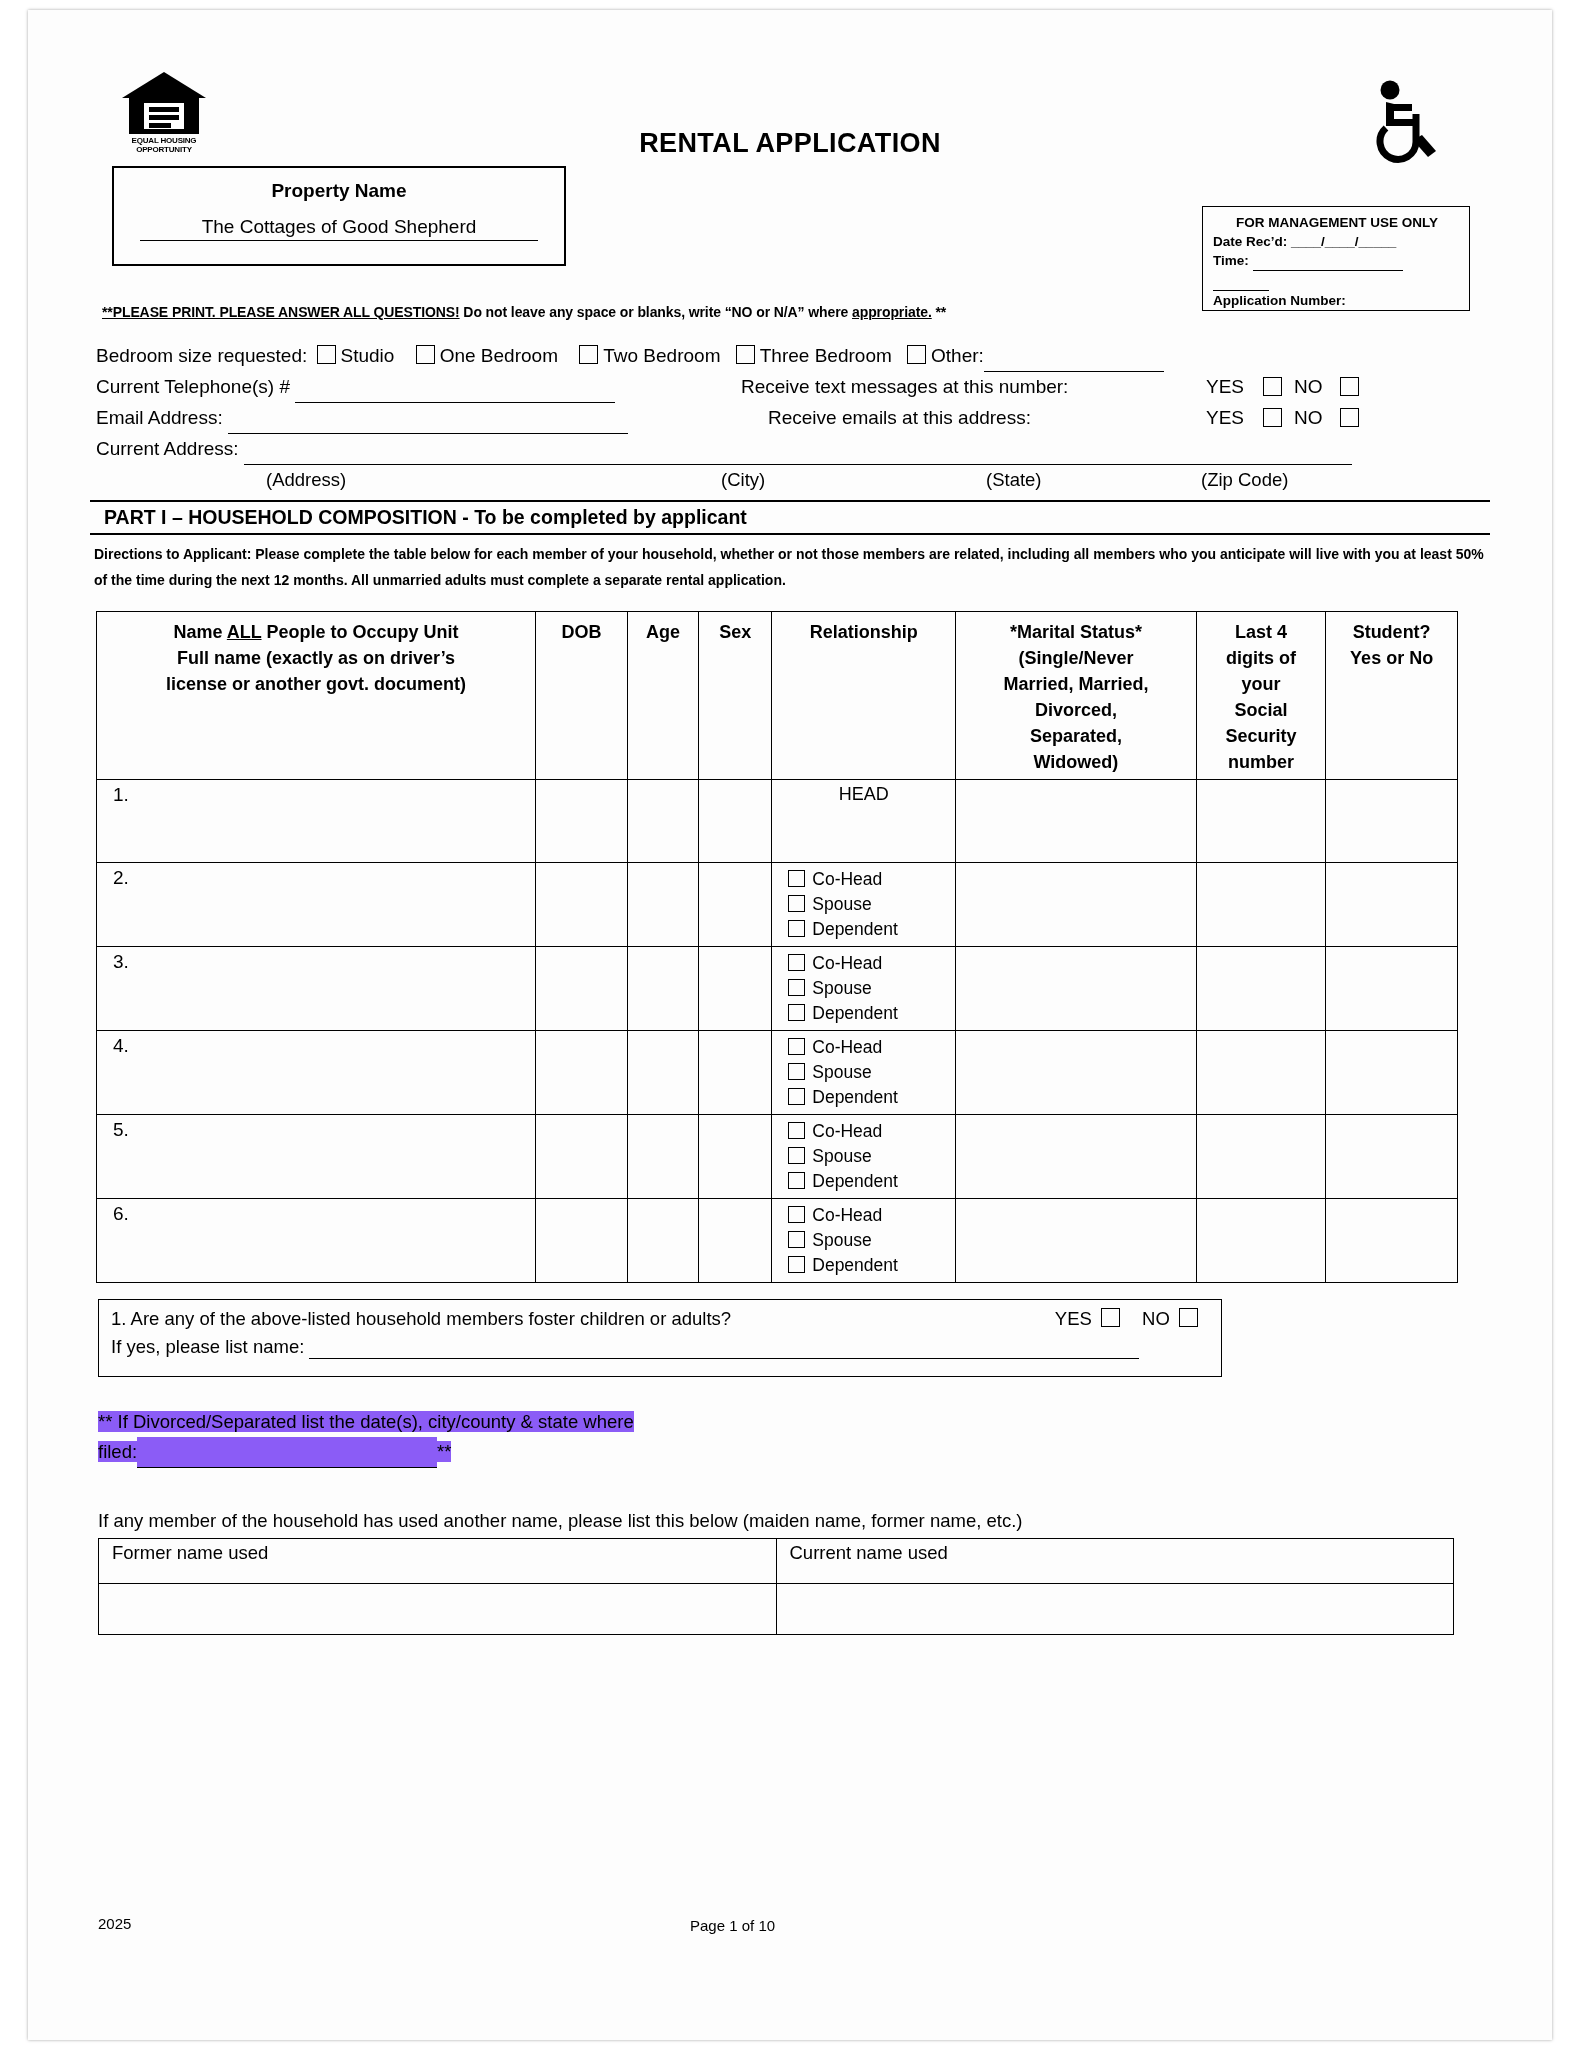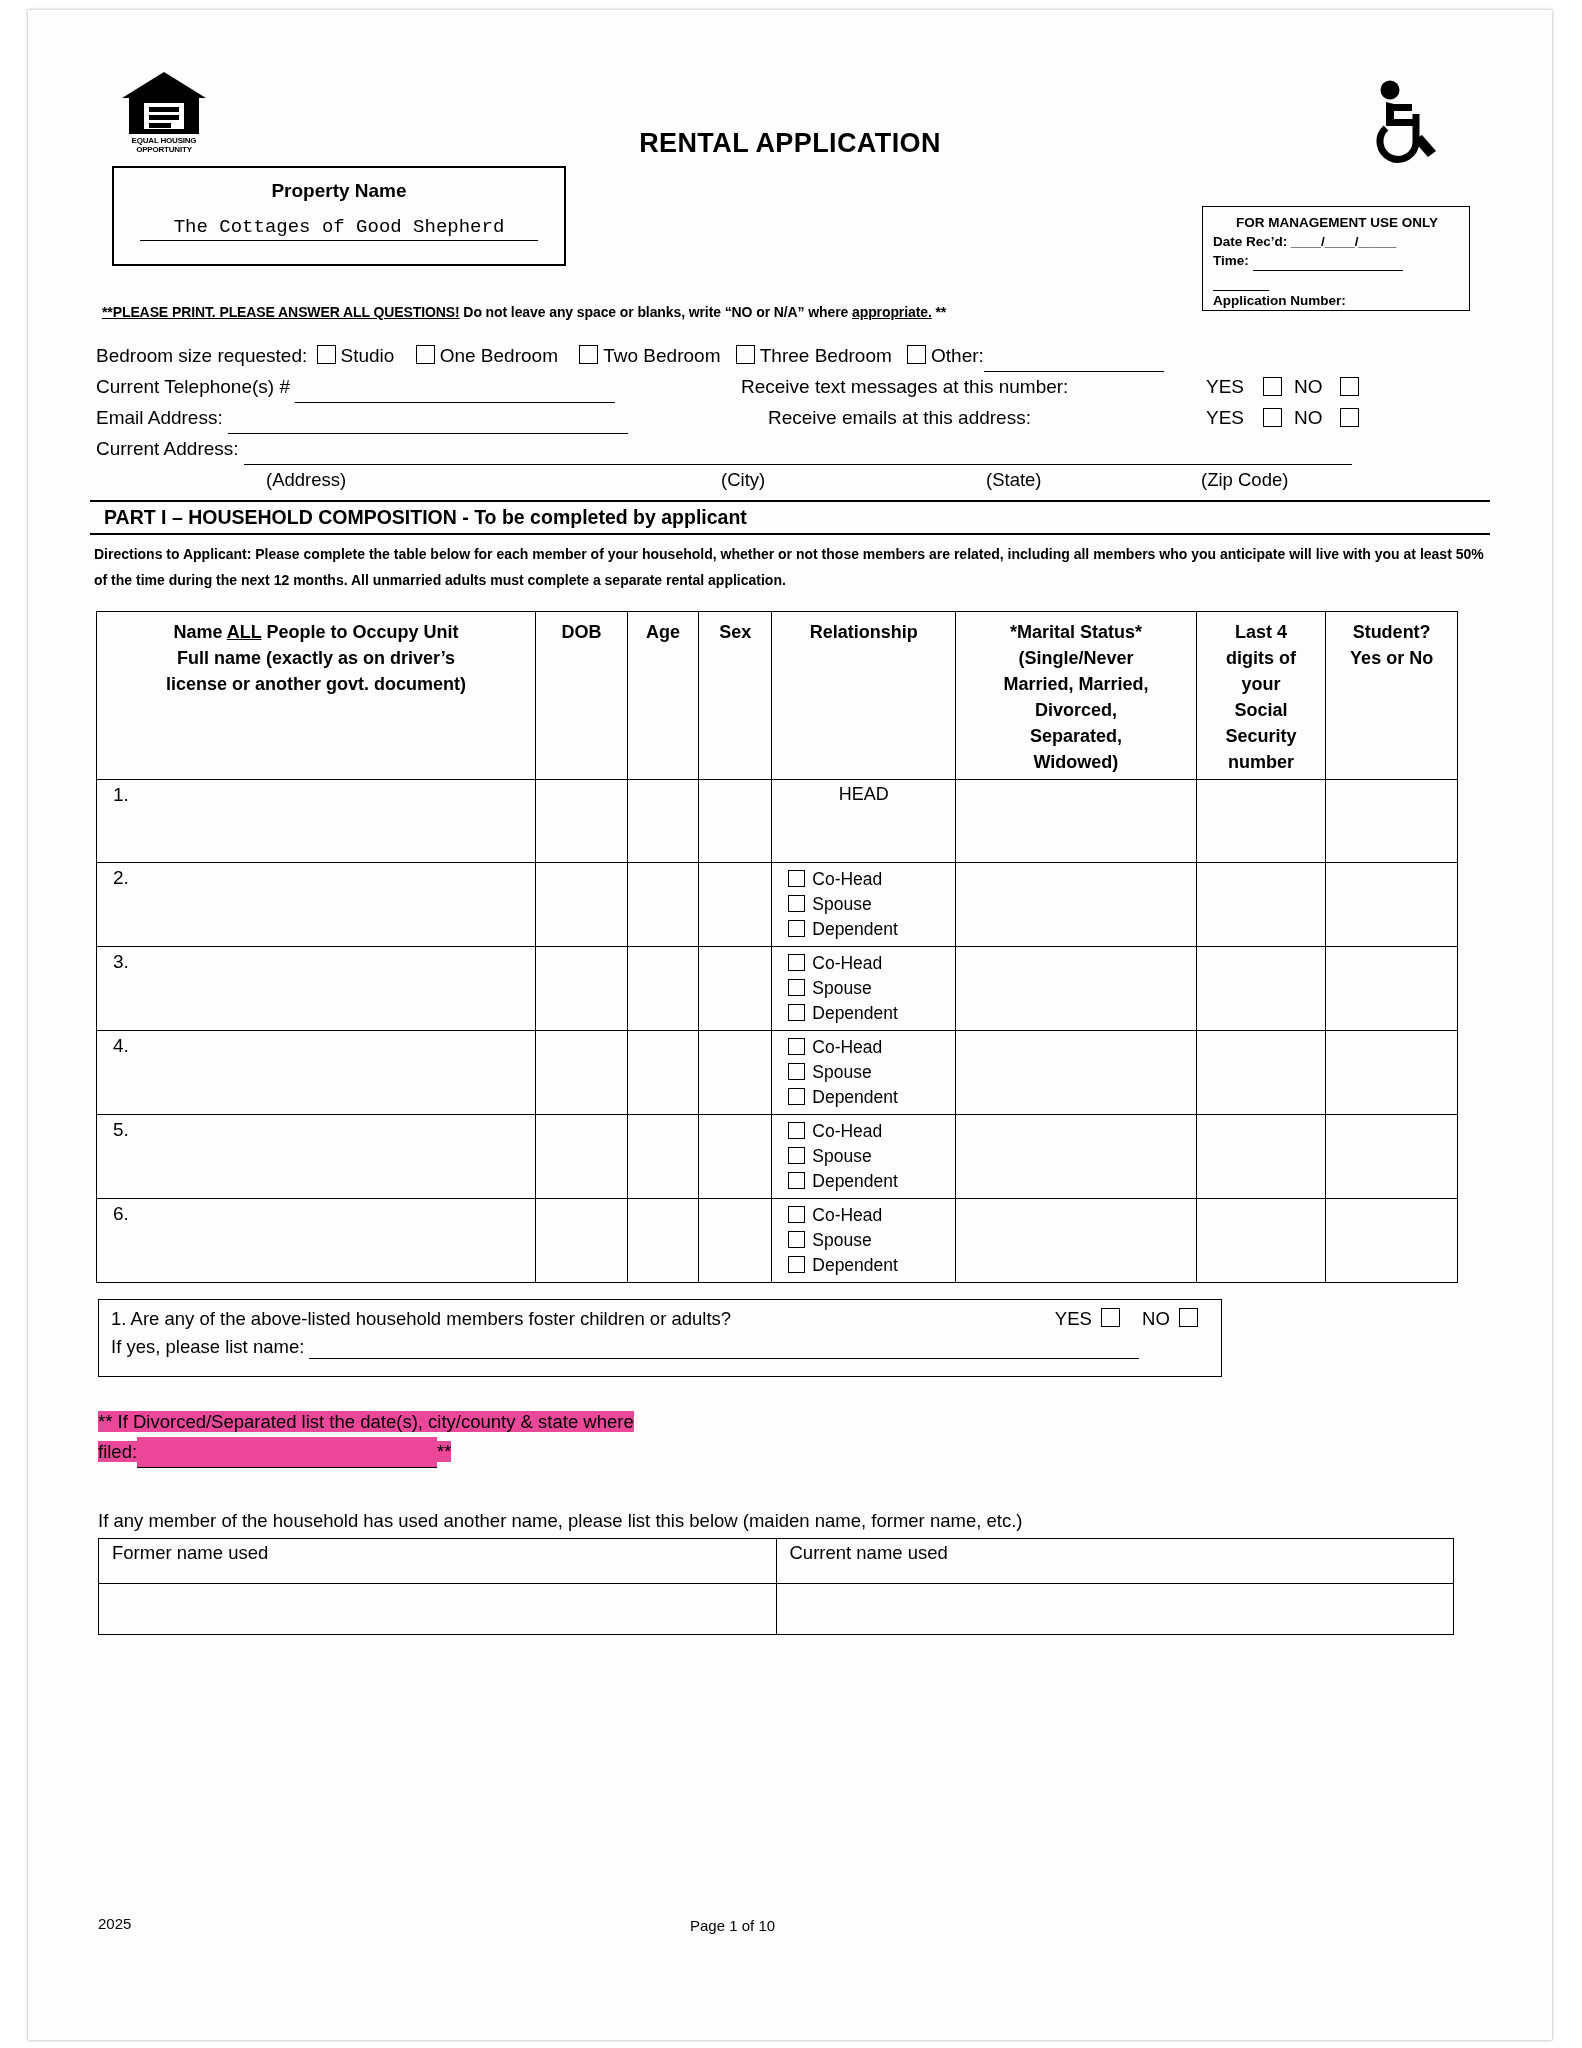--- a/index.html
+++ b/index.html
@@ -125,21 +125,21 @@
     font-weight: bold;
     font-size: 19px;
     margin-top: 12px;
   }
   .propbox .val {
     margin: 14px 26px 0 26px;
     font-size: 19px;
     text-align: center;
     border-bottom: 1.5px solid #000;
     padding-bottom: 2px;
-    font-family: Liberation Mono, monospace;
+    font-family: Liberation Sans, sans-serif;
   }
   .mgmtbox {
     position: absolute;
     right: 20px;
     top: 40px;
     width: 268px;
     height: 105px;
     border: 1.6px solid #000;
     padding: 6px 8px 0 10px;
     box-sizing: border-box;
@@ -241,21 +241,21 @@
     height: 78px;
   }
   .qbox .yn { position: absolute; right: 18px; top: 8px; }
 
   
   .hl {
     margin: 30px 0 0 8px;
     font-size: 18.5px;
     line-height: 30px;
   }
-  .hl .mark { background: #ec4899; }
+  .hl .mark { background: #8b5cf6; }
 
   .formername {
     margin: 42px 0 0 8px;
     font-size: 18.5px;
   }
   table.names {
     margin: 6px 0 0 8px;
     border-collapse: collapse;
     width: 1356px;
     table-layout: fixed;

